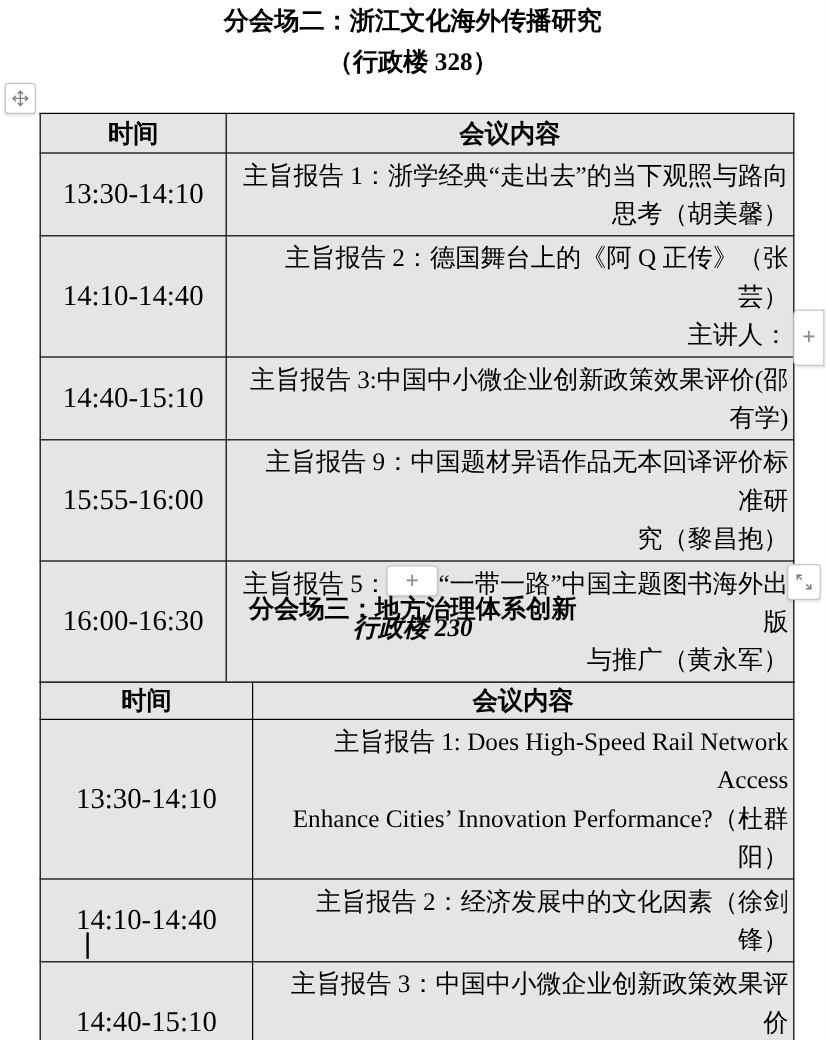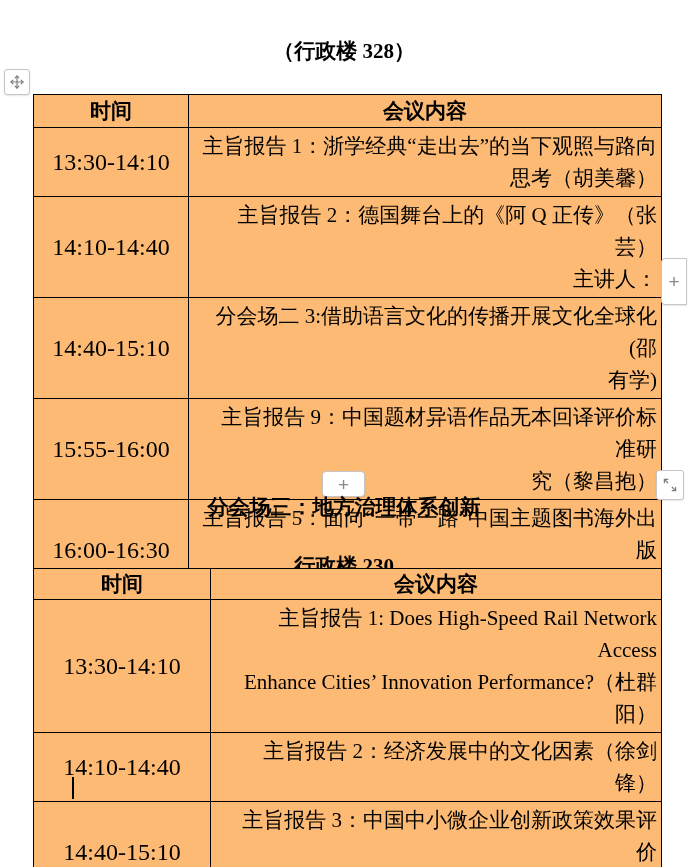--- a/index.html
+++ b/index.html
@@ -6,21 +6,21 @@
   .page{
     position:relative;width:688px;height:867px;background:#ffffff;
     font-family:"Liberation Serif","DejaVu Serif",serif;color:#000;overflow:hidden;
   }
   .doc-title{
     position:absolute;left:0;width:100%;margin:0;text-align:center;
     font-weight:bold;font-size:21px;line-height:30px;
   }
   table.sched{
     position:absolute;left:33px;border-collapse:collapse;table-layout:fixed;
-    width:628px;background:#fdba74;padding-left:12px;
+    width:628px;background:#e5e5e5;padding-left:12px;
   }
   table.sched td,table.sched th{border:1px solid #000;overflow:hidden;}
   th.hcell{font-size:21px;font-weight:bold;text-align:center;vertical-align:middle;padding:0;}
   td.time-cell{font-size:24px;text-align:center;vertical-align:middle;padding:0;}
   td.content-cell{
     font-size:21px;line-height:32px;text-align:right;vertical-align:middle;
     padding:2px 4px 2px 12px;white-space:pre-line;
   }
   .widget{
     position:absolute;background:#fff;border:1px solid #c6c6c6;border-radius:4px;
@@ -36,20 +36,21 @@
   .plus-bottom{left:322px;top:471px;width:43px;height:26px;}
   .resize-handle{left:656px;top:470px;width:28px;height:30px;border-radius:3px;}
   .caret{position:absolute;left:72px;top:777px;width:2px;height:22px;background:#000;}
   svg.icon{display:block;}
 </style>
 </head>
 <body>
 
 <div class="page">
 
+  <h1 class="doc-title" style="top:2px;">分会场二：浙江文化海外传播研究</h1>
   <h2 class="doc-title" style="top:36px;font-family:Liberation Serif, serif;">（行政楼 328）</h2>
 
   <div class="widget move-handle">
     <span>
       <svg class="icon" width="18" height="18" viewBox="0 0 24 24" fill="none" stroke="#7d7d7d" stroke-width="1.6" stroke-linecap="round" stroke-linejoin="round">
         <line x1="12" y1="4" x2="12" y2="20"></line>
           <line x1="4" y1="12" x2="20" y2="12"></line>
         <polyline points="9.5,6.5 12,4 14.5,6.5"></polyline>
           <polyline points="9.5,17.5 12,20 14.5,17.5"></polyline>
         <polyline points="6.5,9.5 4,12 6.5,14.5"></polyline>
@@ -73,21 +74,21 @@
       <td class="content-cell">主旨报告 1：浙学经典“走出去”的当下观照与路向
 思考（胡美馨）</td>
     </tr>
     <tr style="height:65px;">
       <td class="time-cell">14:10-14:40</td>
       <td class="content-cell">主旨报告 2：德国舞台上的《阿 Q 正传》（张芸）
 主讲人：</td>
     </tr>
     <tr style="height:64px;">
       <td class="time-cell">14:40-15:10</td>
-      <td class="content-cell">分会场二 3:借助语言文化的传播开展文化全球化(邵
+      <td class="content-cell">主旨报告 3:中国中小微企业创新政策效果评价(邵
 有学)</td>
     </tr>
     <tr style="height:69px;">
       <td class="time-cell">15:55-16:00</td>
       <td class="content-cell">主旨报告 9：中国题材异语作品无本回译评价标准研
 究（黎昌抱）</td>
     </tr>
     <tr style="height:71px;">
       <td class="time-cell">16:00-16:30</td>
       <td class="content-cell">主旨报告 5：面向“一带一路”中国主题图书海外出版
@@ -109,21 +110,21 @@
       <svg class="icon" width="18" height="18" viewBox="0 0 24 24" fill="none" stroke="#7d7d7d" stroke-width="1.6" stroke-linecap="round" stroke-linejoin="round">
         <line x1="9" y1="9" x2="4.5" y2="4.5"></line>
           <polyline points="4.5,9 4.5,4.5 9,4.5"></polyline>
         <line x1="15" y1="15" x2="19.5" y2="19.5"></line>
           <polyline points="19.5,15 19.5,19.5 15,19.5"></polyline>
       </svg>
     </span>
   </div>
 
   <h1 class="doc-title" style="top:492px;">分会场三：地方治理体系创新</h1>
-  <h2 class="doc-title" style="top:551px;">行政楼 230</h2>
+  <h2 class="doc-title" style="top:508px;font-style:italic;">行政楼 230</h2>
 
   <table class="sched" style="top:568px;">
     <colgroup>
         <col style="width:177px;">
         <col style="width:451px;">
       </colgroup>
     <tbody>
         <tr style="height:31px;">
       <th class="hcell">时间</th>
       <th class="hcell">会议内容</th>

